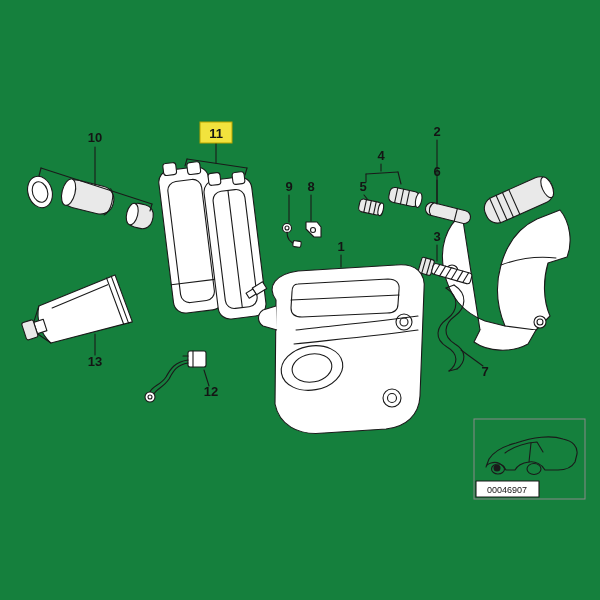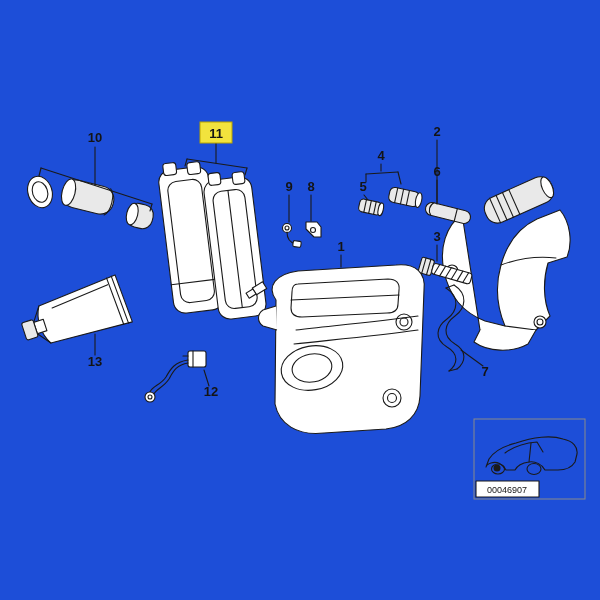--- a/index.html
+++ b/index.html
@@ -1,16 +1,16 @@
 <!DOCTYPE html>
 <html><head>
 <meta charset="utf-8">
 <style>
   html,body { margin:0; padding:0; background:#ffffff; }
-  .stage { position:relative; width:600px; height:600px; background:#1d4ed8; overflow:hidden;
+  .stage { position:relative; width:600px; height:600px; background:#15803d; overflow:hidden;
            font-family:"Liberation Sans", sans-serif; }
   svg { display:block; }
   .wfl  { fill:#ffffff; stroke:#1a1a1a; stroke-width:1.1; stroke-linejoin:round; }
   .gfl  { fill:#e9e9e9; stroke:#1a1a1a; stroke-width:1.1; stroke-linejoin:round; }
   .ln, .lnf { fill:none; stroke:#1a1a1a; stroke-width:1.1; stroke-linecap:round; stroke-linejoin:round; }
   .boxln { fill:none; stroke:#8a8a8a; stroke-width:1; }
   .callout { font:700 13px "Liberation Sans", sans-serif; fill:#141414; }
   .code { font:400 9px "Liberation Sans", sans-serif; fill:#141414; }
 </style>
 </head>

